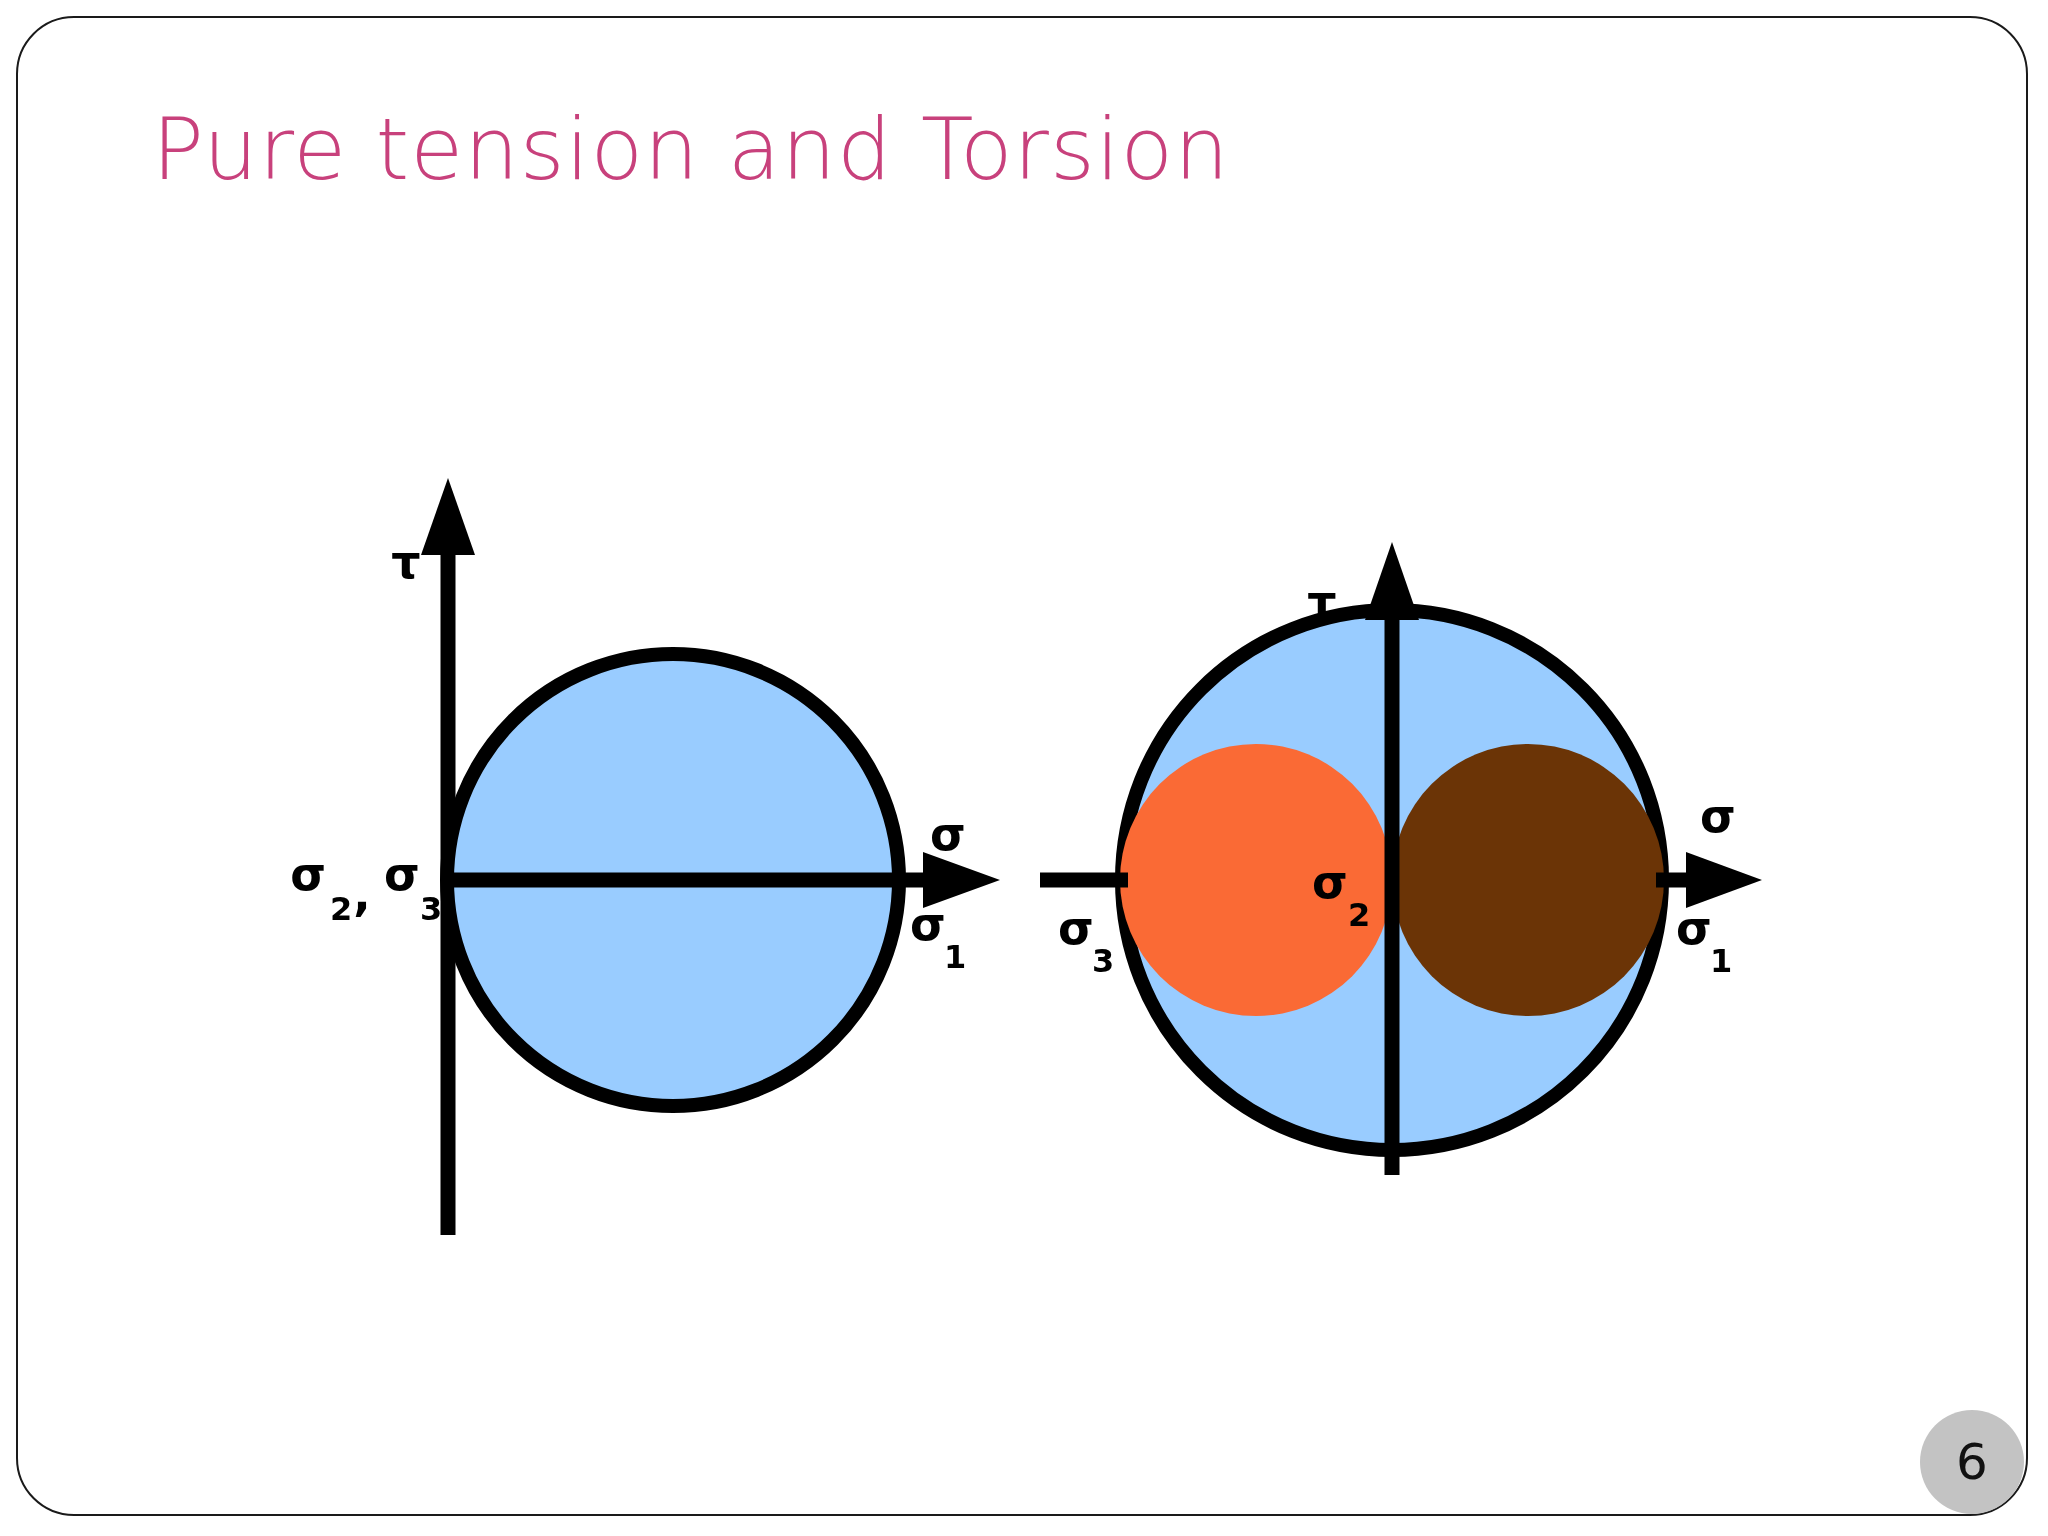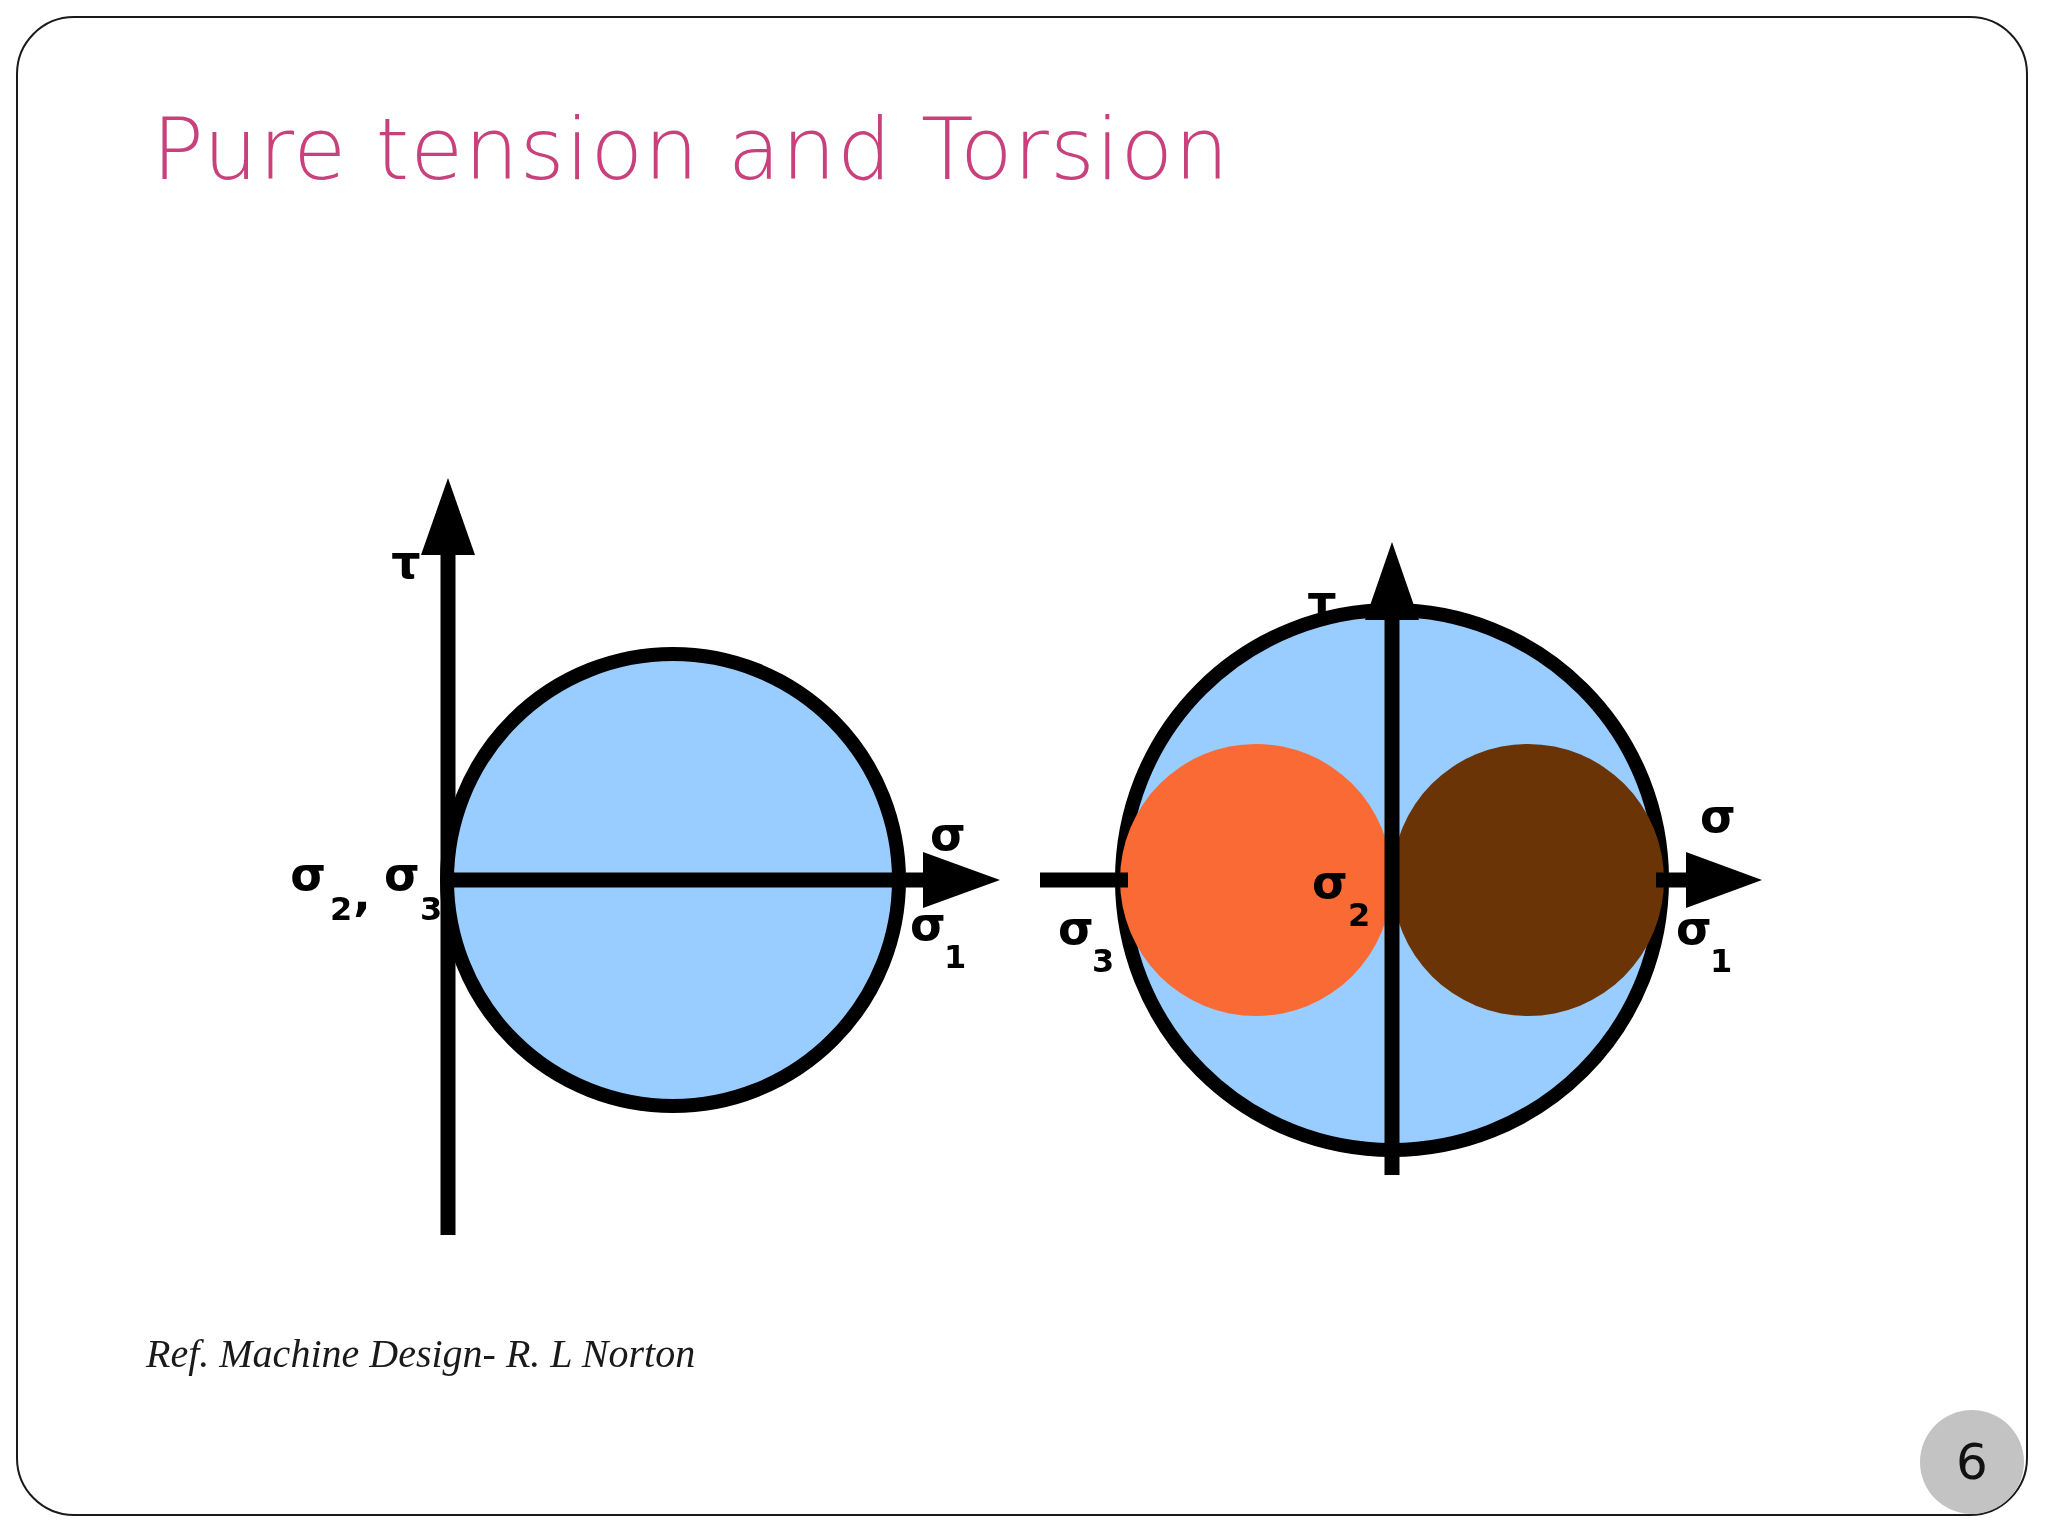--- a/index.html
+++ b/index.html
@@ -172,19 +172,18 @@
         <text class="diagram-label sym-main" x="1718" y="832" text-anchor="middle">σ</text>
 
         <g>
           <text class="diagram-label sym-main" x="1676" y="944" text-anchor="start">σ</text>
           <text class="diagram-label sym-sub" x="1710" y="972" text-anchor="start">1</text>
         </g>
       </g>
     </svg>
   </div>
 
-  <div id="ref-note">Ref. Machine Design- R. L  Norton</div>
 
   <div id="page-badge">
     <span id="page-badge-number">6</span>
   </div>
 
 </div>
 
 </body></html>

